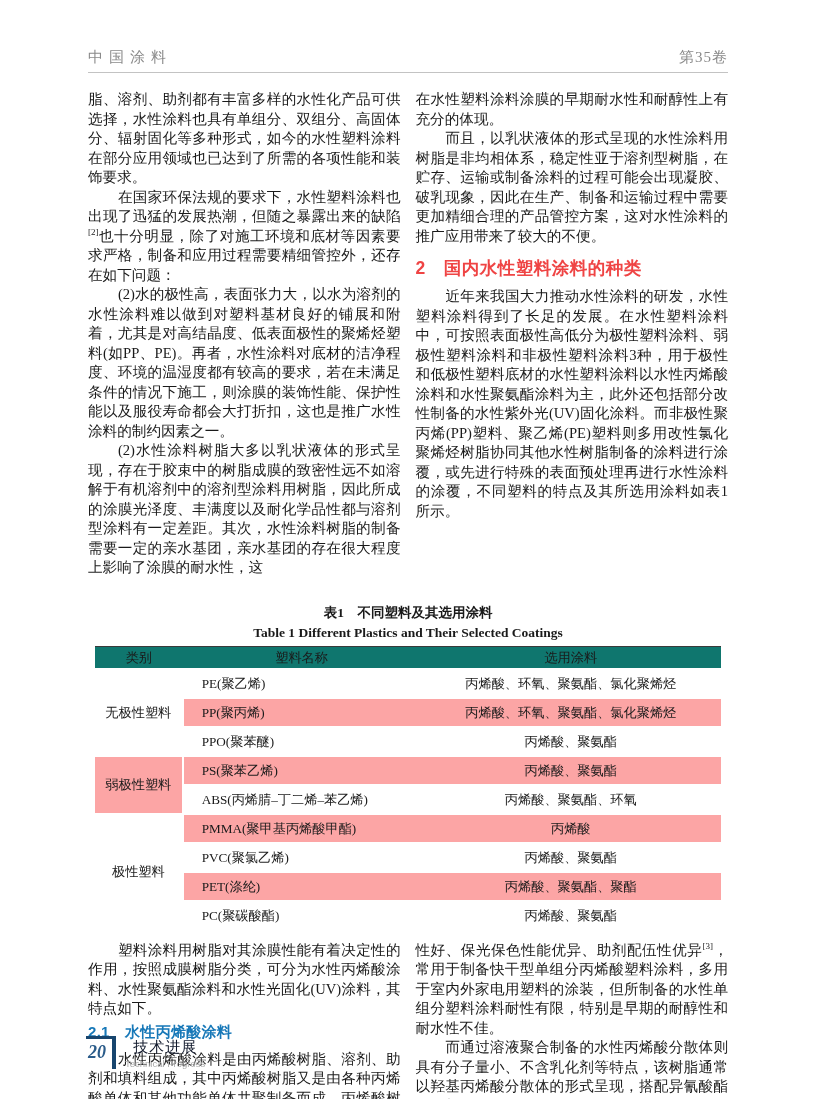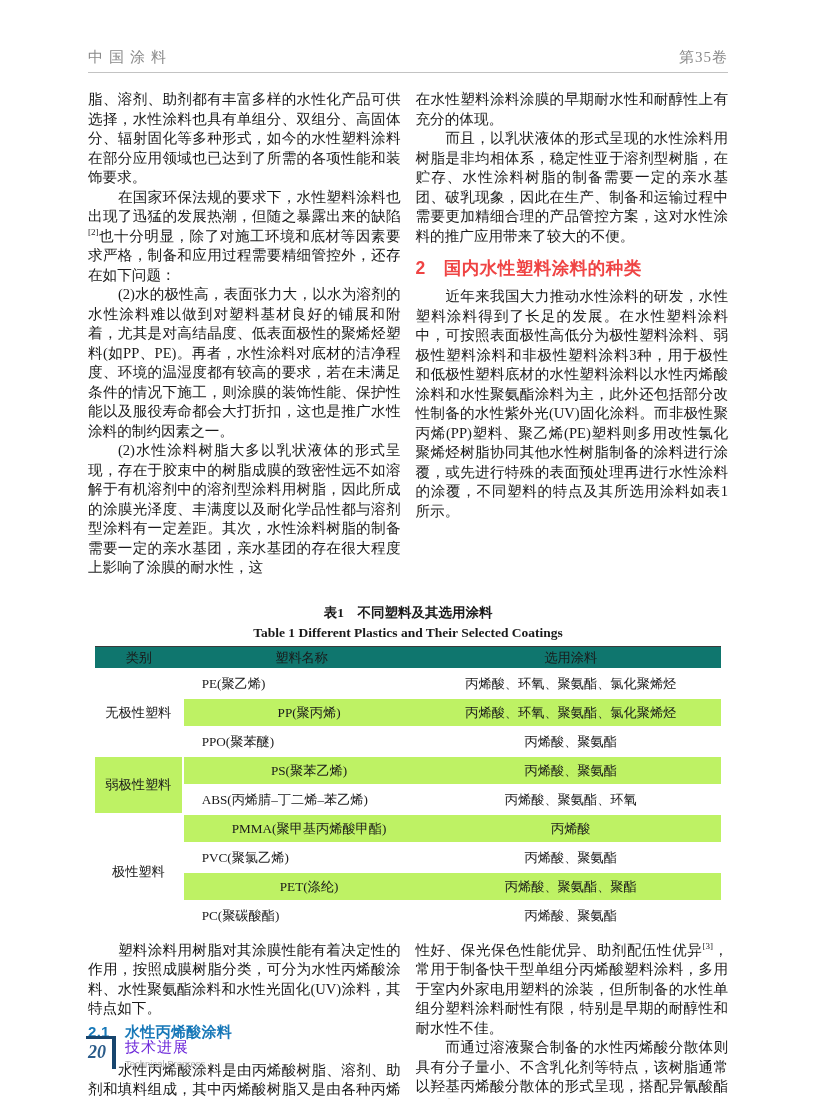--- a/index.html
+++ b/index.html
@@ -25,51 +25,51 @@
   p.ind{text-indent:2.05em;}
   sup{font-size:9px;line-height:0;}
   h2.sec{
     font-family:"Liberation Sans","DejaVu Sans",sans-serif;
     color:#ef4444;font-size:17.5px;font-weight:bold;
     margin:10px 0 7px 0;letter-spacing:.5px;
   }
   h3.subsec{
     font-family:"Liberation Sans","DejaVu Sans",sans-serif;
     color:#1778b8;font-size:15px;font-weight:bold;
-    margin:4px 0 19px 0;letter-spacing:.3px;
+    margin:4px 0 8px 0;letter-spacing:.3px;
   }
   
   .tablewrap{margin:26px 7px 10px 7px;}
   .tbl-title-cn{text-align:center;font-weight:bold;font-size:13.5px;margin:0 0 3px 0;}
   .tbl-title-en{text-align:center;font-weight:bold;font-size:13.5px;margin:0 0 5px 0;
     font-family:"Liberation Serif","DejaVu Serif",serif;}
   table.plastics{
     width:100%;border-collapse:collapse;
     font-size:13.2px;line-height:15px;
     border-top:1.5px solid #3a3a3a;border-bottom:1.5px solid #3a3a3a;
   }
   table.plastics th{
     background:#0f766e;font-weight:normal;text-align:center;
     padding:3px 4px;border-bottom:2px solid #fff;
   }
   table.plastics td{
     padding:6px 4px;border-bottom:2px solid #fff;text-align:center;background:#fff;
   }
   table.plastics td.cat{border-right:2px solid #fff;}
   table.plastics td.name{text-align:left;padding-left:18px;}
-  table.plastics td.sh{background:#bef264;text-align:center;}
+  table.plastics td.sh{background:#fca5a5;}
   
   .footer{position:absolute;left:86px;top:1036px;display:flex;align-items:flex-start;}
   .pnum-box{border-top:3px solid #17456e;padding:3px 6px 0 2px;}
   .pnum{font-family:"Liberation Serif","DejaVu Serif",serif;
     font-style:italic;font-weight:bold;font-size:18px;color:#2b5c8a;}
   .vbar{width:4px;height:33px;background:#17456e;}
   .flabels{margin-left:9px;padding-top:2px;
     font-family:"Liberation Sans","DejaVu Sans",sans-serif;}
-  .flabel-cn{font-size:15px;color:#6d28d9;letter-spacing:1px;}
+  .flabel-cn{font-size:15px;color:#0f172a;letter-spacing:1px;text-align:center;}
   .flabel-en{font-size:9.5px;color:#aaa;margin-top:1px;}
 </style>
 </head>
 <body>
 
 <div class="page">
 
   <div class="runhead">
     <span class="jt">中国涂料</span>
     <span class="vol">第35卷</span>
@@ -78,21 +78,21 @@
 
   <div class="cols">
     <div class="col">
       <p class="body">脂、溶剂、助剂都有丰富多样的水性化产品可供选择，水性涂料也具有单组分、双组分、高固体分、辐射固化等多种形式，如今的水性塑料涂料在部分应用领域也已达到了所需的各项性能和装饰要求。</p>
       <p class="body ind"><span>在国家环保法规的要求下，水性塑料涂料也出现了迅猛的发展热潮，但随之暴露出来的缺陷</span><sup>[2]</sup><span>也十分明显，除了对施工环境和底材等因素要求严格，制备和应用过程需要精细管控外，还存在如下问题：</span></p>
       <p class="body ind">(2)水的极性高，表面张力大，以水为溶剂的水性涂料难以做到对塑料基材良好的铺展和附着，尤其是对高结晶度、低表面极性的聚烯烃塑料(如PP、PE)。再者，水性涂料对底材的洁净程度、环境的温湿度都有较高的要求，若在未满足条件的情况下施工，则涂膜的装饰性能、保护性能以及服役寿命都会大打折扣，这也是推广水性涂料的制约因素之一。</p>
       <p class="body ind">(2)水性涂料树脂大多以乳状液体的形式呈现，存在于胶束中的树脂成膜的致密性远不如溶解于有机溶剂中的溶剂型涂料用树脂，因此所成的涂膜光泽度、丰满度以及耐化学品性都与溶剂型涂料有一定差距。其次，水性涂料树脂的制备需要一定的亲水基团，亲水基团的存在很大程度上影响了涂膜的耐水性，这</p>
     </div>
     <div class="col">
       <p class="body">在水性塑料涂料涂膜的早期耐水性和耐醇性上有充分的体现。</p>
-      <p class="body ind">而且，以乳状液体的形式呈现的水性涂料用树脂是非均相体系，稳定性亚于溶剂型树脂，在贮存、水性涂料树脂的制备需要一定的亲水基团、破乳现象，因此在生产、制备和运输过程中需要更加精细合理的产品管控方案，这对水性涂料的推广应用带来了较大的不便。</p>
+      <p class="body ind">而且，以乳状液体的形式呈现的水性涂料用树脂是非均相体系，稳定性亚于溶剂型树脂，在贮存、运输或制备涂料的过程可能会出现凝胶、破乳现象，因此在生产、制备和运输过程中需要更加精细合理的产品管控方案，这对水性涂料的推广应用带来了较大的不便。</p>
       <h2 class="sec">2　国内水性塑料涂料的种类</h2>
       <p class="body ind">近年来我国大力推动水性涂料的研发，水性塑料涂料得到了长足的发展。在水性塑料涂料中，可按照表面极性高低分为极性塑料涂料、弱极性塑料涂料和非极性塑料涂料3种，用于极性和低极性塑料底材的水性塑料涂料以水性丙烯酸涂料和水性聚氨酯涂料为主，此外还包括部分改性制备的水性紫外光(UV)固化涂料。而非极性聚丙烯(PP)塑料、聚乙烯(PE)塑料则多用改性氯化聚烯烃树脂协同其他水性树脂制备的涂料进行涂覆，或先进行特殊的表面预处理再进行水性涂料的涂覆，不同塑料的特点及其所选用涂料如表1所示。</p>
     </div>
   </div>
 
   <div class="tablewrap">
     <p class="tbl-title-cn">表1　不同塑料及其选用涂料</p>
     <p class="tbl-title-en">Table 1  Different Plastics and Their Selected Coatings</p>
     <table class="plastics">
       <thead>

